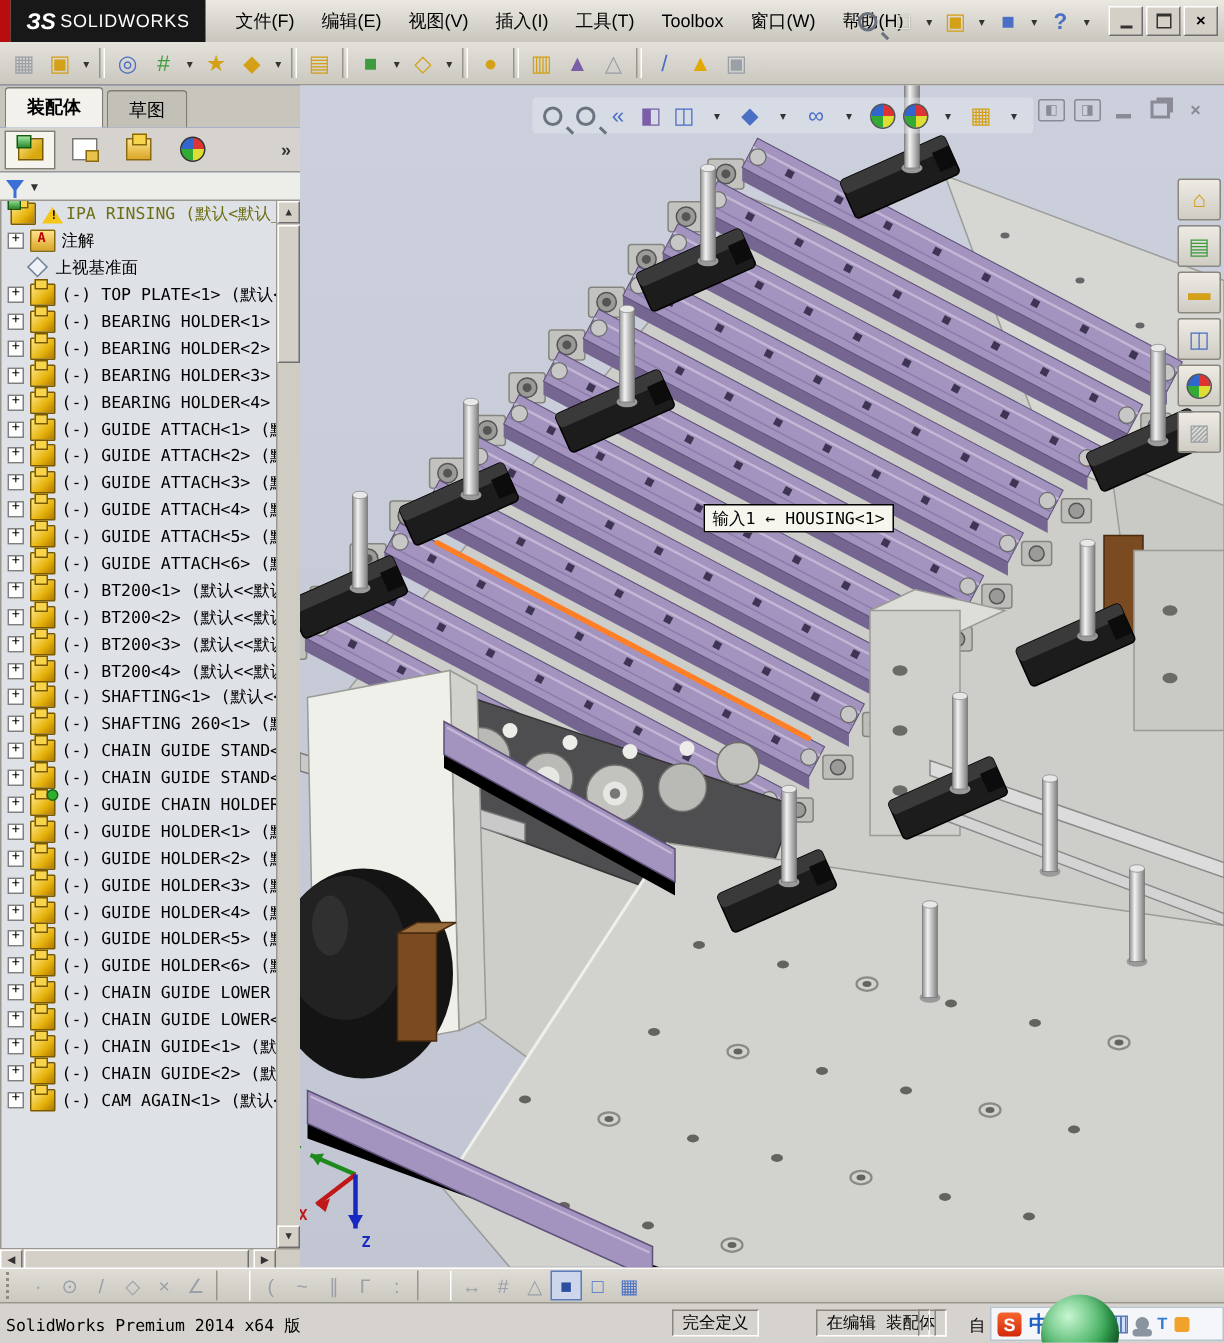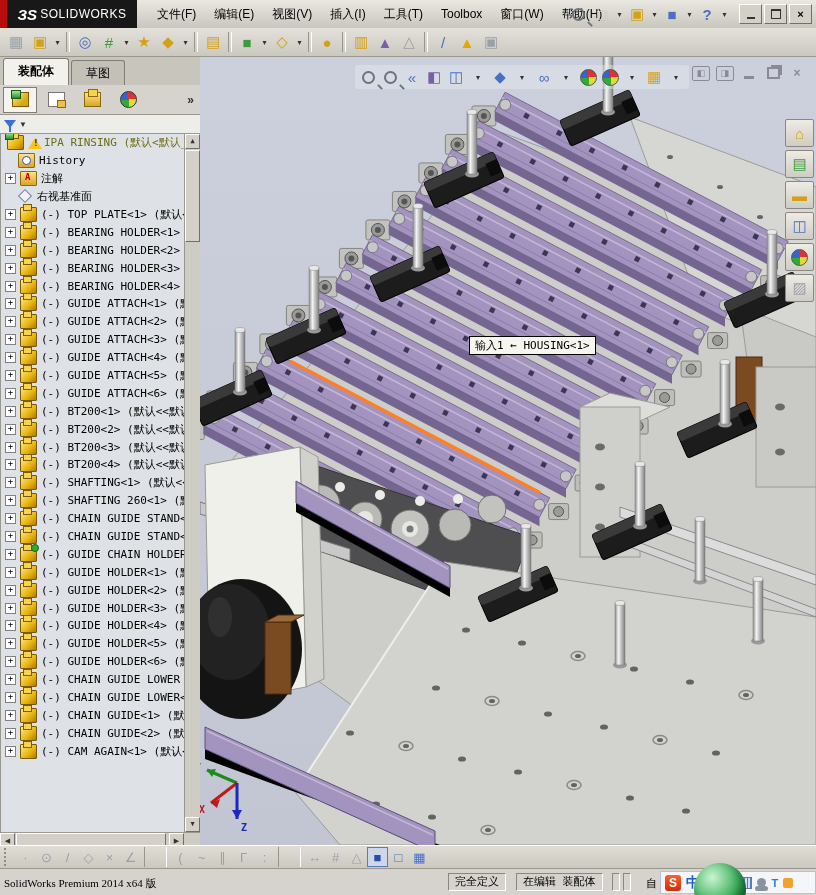--- a/index.html
+++ b/index.html
@@ -112,23 +112,23 @@
   
   .bottom-toolbar{position:absolute;left:0;top:845px;width:816px;height:23px;background:linear-gradient(#E0DDD6,#CBC8C0);
      border-top:1px solid #fff;display:flex;align-items:center;padding-left:4px;box-sizing:border-box;}
   .bottom-toolbar .tbi{width:21px;height:20px;font-size:13px;}
   .bottom-toolbar .grip{width:5px;height:18px;border-left:2px dotted #8f8c84;margin-right:4px;}
   .bottom-toolbar .on{background:#cdd6ea;border:1px solid #5a7ab8;box-sizing:border-box;}
   .bottom-toolbar .on i{color:#2b4fa0;}
   
   .statusbar{position:absolute;left:0;top:868px;width:816px;height:27px;background:#D6D3CE;border-top:1px solid #9a978f;
      font-family:"DejaVu Sans Mono",monospace;font-size:11px;}
-  .sb-left{position:absolute;left:4px;top:7px;font-family:Liberation Serif, serif;}
+  .sb-left{position:absolute;left:4px;top:7px;}
   .sb-cell{position:absolute;top:4px;height:16px;line-height:16px;padding:0 6px;border:1px solid;border-color:#8a877f #fff #fff #8a877f;text-align:center;}
-  .cell-def{left:448px;}.cell-edit{left:516px;}
+  .cell-def{left:448px;}.cell-edit{left:544px;}
   .cell-e1{left:612px;width:6px;padding:0;}.cell-e2{left:623px;width:6px;padding:0;}
   .sb-cust{position:absolute;left:646px;top:7px;}
   .ime-bar{position:absolute;left:660px;top:2px;width:156px;height:23px;background:#F4F6F9;border:1px solid #b9c2cf;
      display:flex;align-items:center;gap:5px;padding-left:4px;box-sizing:border-box;}
   .ime-s{width:16px;height:16px;background:linear-gradient(#f66430,#d32a0a);color:#fff;font-weight:bold;border-radius:3px;
      text-align:center;line-height:16px;font-size:12px;font-family:"Liberation Sans",sans-serif;}
   .ime-zh{color:#1d5fc4;font-weight:bold;font-size:14px;font-family:"Liberation Sans",sans-serif;}
   .ime-pen{color:#334;font-size:12px;transform:rotate(15deg);}
   .ime-punc{color:#555;font-weight:bold;}
   .ime-kbd{width:15px;height:10px;border:1px solid #5a7ab8;background:repeating-linear-gradient(90deg,#cfe0ff 0 2px,#5a7ab8 2px 3px);}
@@ -311,34 +311,29 @@
     <span class="filter-dd">▼</span>
   </div>
   <div class="tree">
     <div class="trow ic-root">
       <span class="tic"></span>
       <span class="warn-tri"></span>
       <span class="tlb troot-label">IPA RINSING  (默认&lt;默认_</span>
     </div>
     <div>
 
-    <div class="trow ic-hist">
-          <span class="texp"></span>
-          <span class="tic"></span>
-          <span class="tlb">History</span>
-        </div>
         <div class="trow ic-ann">
           <span class="texp">+</span>
           <span class="tic"></span>
           <span class="tlb">注解</span>
         </div>
         <div class="trow ic-plane">
           <span class="texp"></span>
           <span class="tic"></span>
-          <span class="tlb">右视基准面</span>
+          <span class="tlb">上视基准面</span>
         </div>
         <div class="trow ic-part">
           <span class="texp">+</span>
           <span class="tic"></span>
           <span class="tlb">(-) TOP PLATE&lt;1&gt; (默认&lt;</span>
         </div>
         <div class="trow ic-part">
           <span class="texp">+</span>
           <span class="tic"></span>
           <span class="tlb">(-) BEARING HOLDER&lt;1&gt; (</span>

